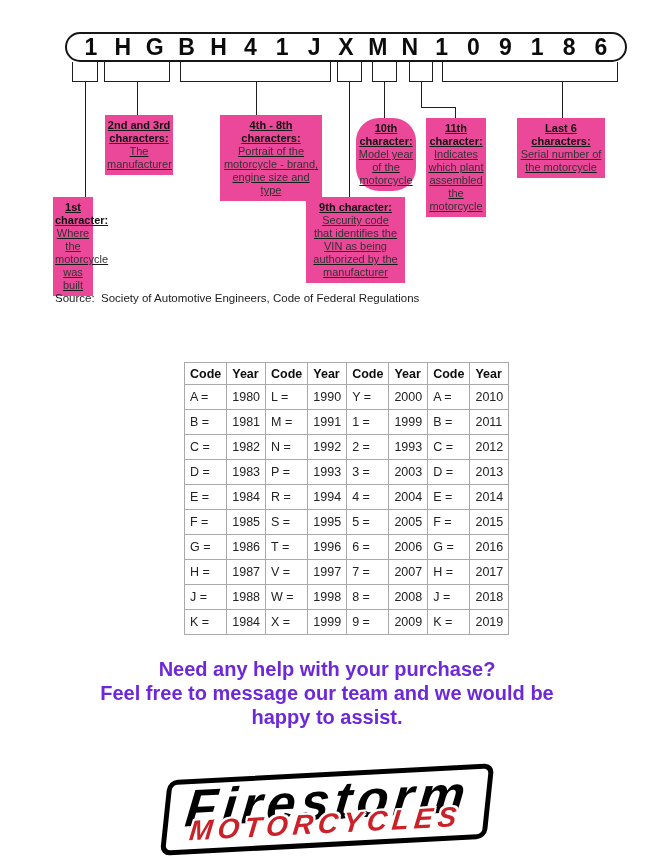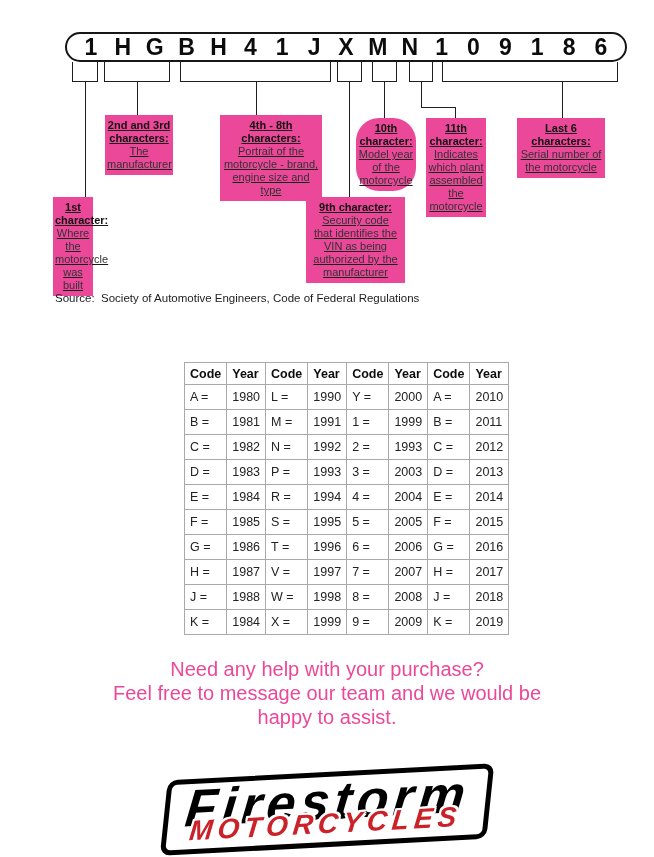--- a/index.html
+++ b/index.html
@@ -50,21 +50,21 @@
   .source{position:absolute;left:55px;top:292px;font-size:11.5px;color:#1c1c1c;white-space:pre;}
   
   .year-table{position:absolute;left:184px;top:362px;border-collapse:collapse;font-size:12.5px;color:#222;}
   .year-table th,.year-table td{border:1px solid #a9a9a9;padding:2px 5px;text-align:left;font-weight:normal;}
   .year-table th{font-weight:bold;color:#0d0d0d;height:17px;}
   .year-table td{height:20px;}
   .year-table .code{width:31px;}
   .year-table .year{width:23px;}
   
   .help{position:absolute;left:0;top:657px;width:654px;text-align:center;
-        font-weight:normal;font-size:20px;line-height:24px;color:#ec4899;}
+        font-weight:bold;font-size:20px;line-height:24px;color:#6d28d9;}
   
   .logo-wrap{position:absolute;left:50%;top:772px;transform:translateX(-50%) rotate(-3deg);}
   .logo-inner{transform:skewX(-9deg);background:#fff;border:5px solid #000;border-radius:10px;
               padding:1px 16px 5px;text-align:center;}
   .logo-brand{font-weight:bold;font-style:italic;font-size:52px;line-height:46px;
               letter-spacing:5px;color:#000;}
   .logo-sub{position:relative;font-weight:bold;font-style:italic;font-size:28px;line-height:26px;
             letter-spacing:5px;color:#cb2128;margin-top:-13px;
             text-shadow:-2px -2px 0 #fff,2px -2px 0 #fff,-2px 2px 0 #fff,2px 2px 0 #fff,
                         0 -2px 0 #fff,0 2px 0 #fff,-2px 0 0 #fff,2px 0 0 #fff;}

